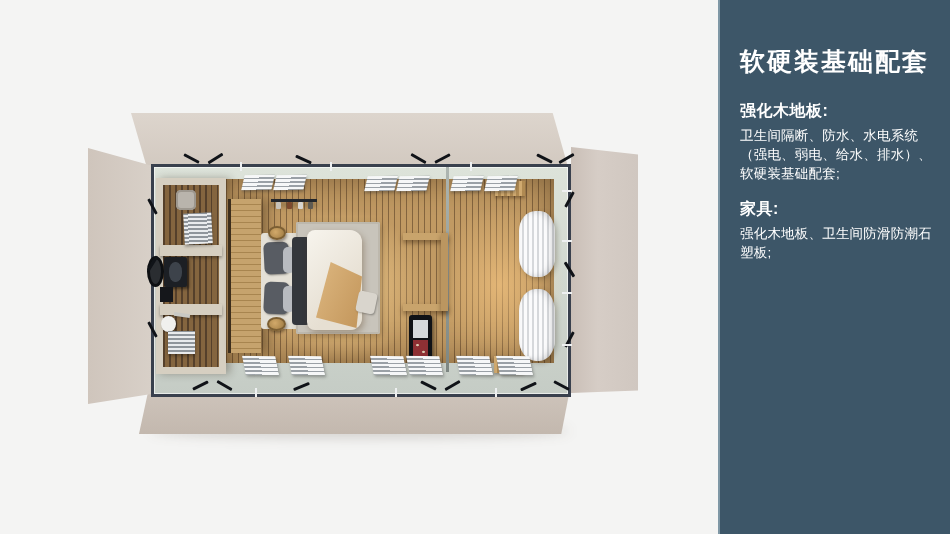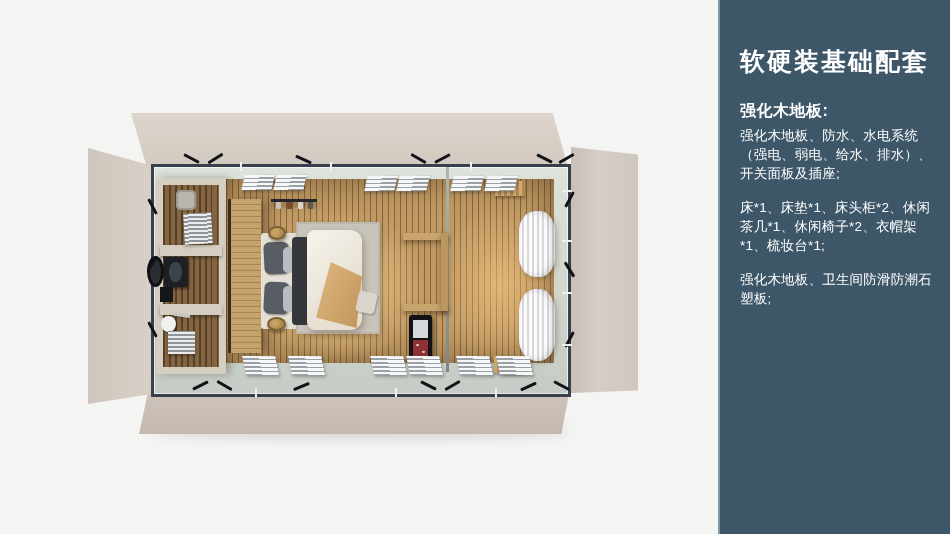--- a/index.html
+++ b/index.html
@@ -219,25 +219,25 @@
     <div class="abs tick" style="left:562px;top:240px;width:10px;height:2px;"></div>
     <div class="abs tick" style="left:562px;top:292px;width:10px;height:2px;"></div>
     <div class="abs tick" style="left:562px;top:344px;width:10px;height:2px;"></div>
   </div>
 
   <aside class="sidebar">
     <h1 class="sb-title">软硬装基础配套</h1>
 
     <section class="sb-sec">
       <h2>强化木地板:</h2>
-      <p>强化木地板、防水、水电系统（强电、弱电、给水、排水）、开关面板及插座;</p>
-    </section>
-
-    <section class="sb-sec">
-      <p>床*1、床垫*1、床头柜*2、休闲茶几*1、休闲椅子*2、衣帽架*1、梳妆台*1;</p>
+      <p>卫生间隔断、防水、水电系统（强电、弱电、给水、排水）、软硬装基础配套;</p>
+    </section>
+
+    <section class="sb-sec">
+      <h2>家具:</h2>
     </section>
 
     <section class="sb-sec">
     </section>
 
     <section class="sb-sec">
     </section>
 
     <section class="sb-sec">
       <p>强化木地板、卫生间防滑防潮石塑板;</p>

